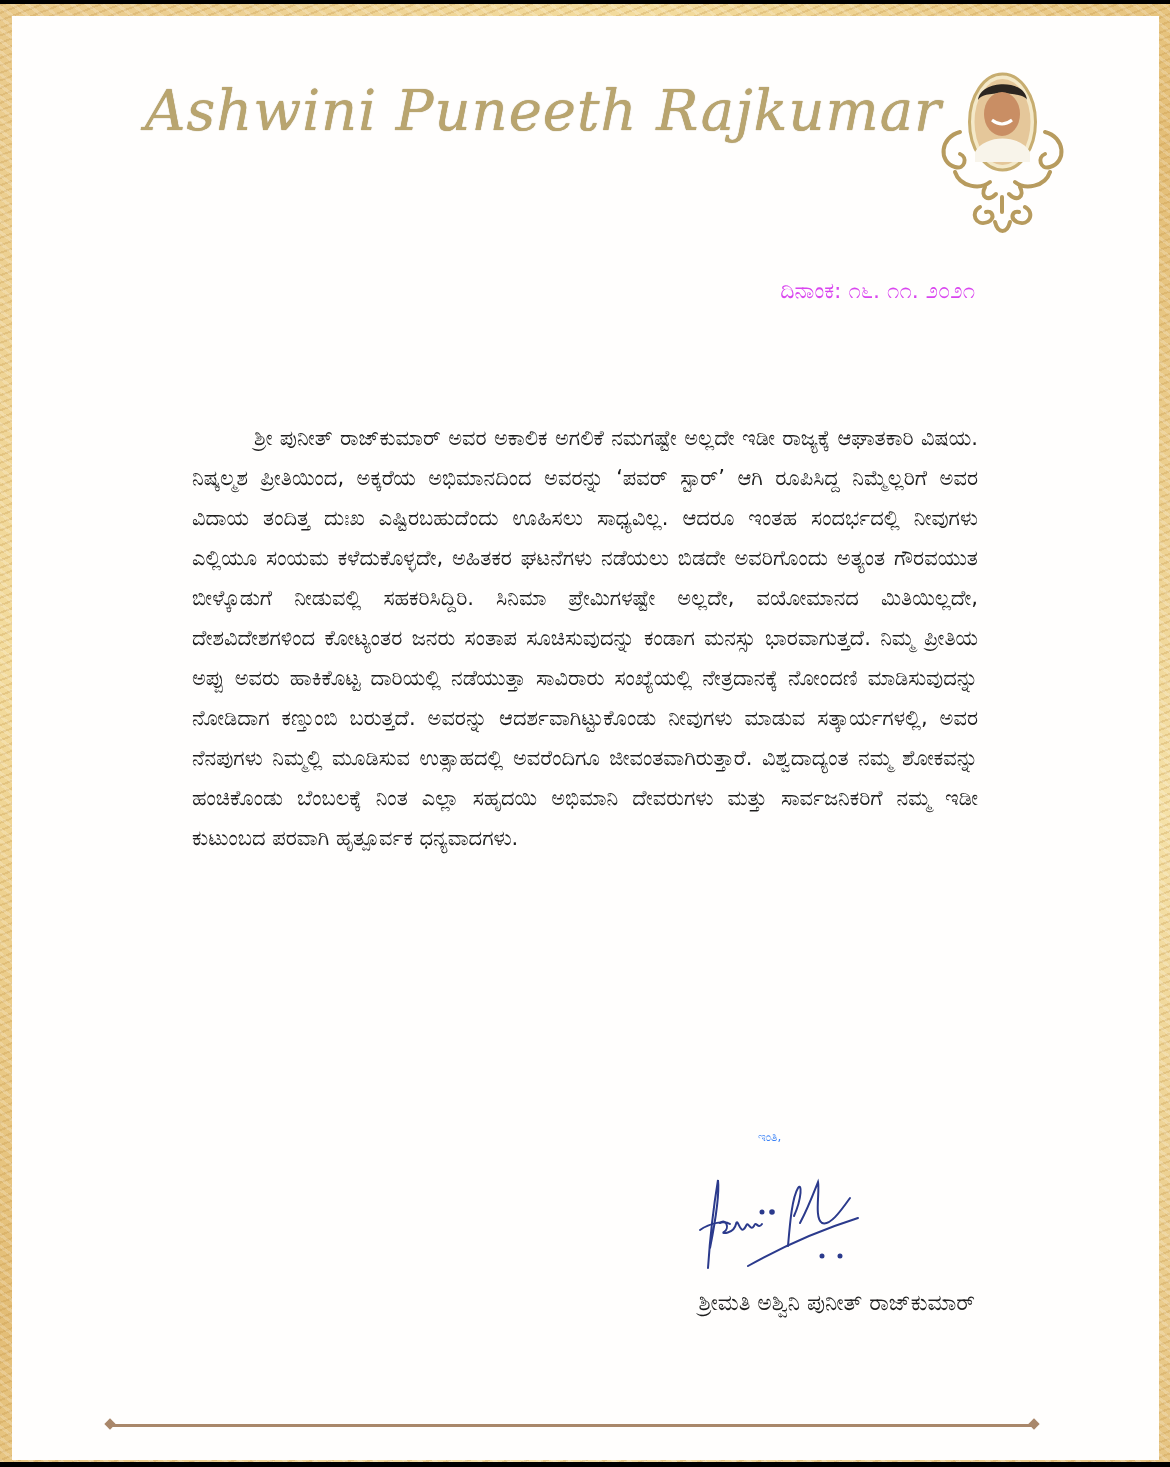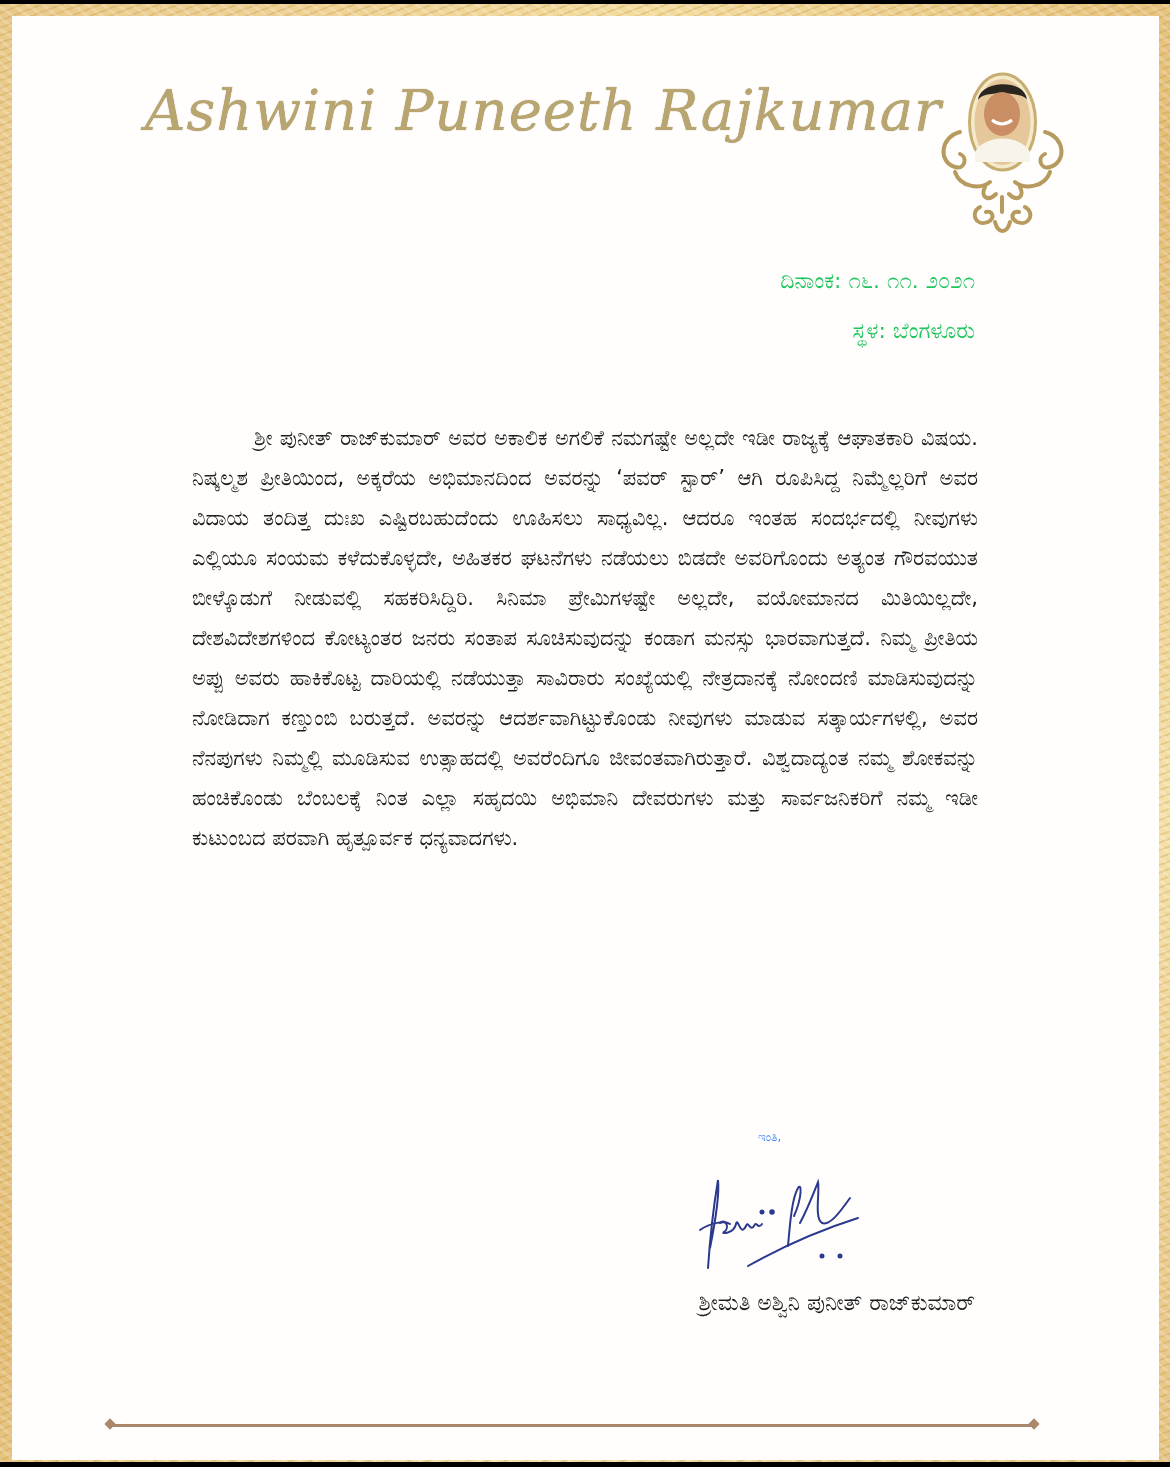--- a/index.html
+++ b/index.html
@@ -23,22 +23,22 @@
     position: absolute; left: 145px; top: 78px; width: 680px; height: 90px;
     font-family: "DejaVu Serif", serif; font-style: italic;
     font-size: 56px; letter-spacing: 1px; color: #b9a56f;
     text-shadow: 0 0 1px #8f7d4a;
     white-space: nowrap;
   }
   .emblem {
     position: absolute; left: 930px; top: 62px; width: 145px; height: 175px;
   }
   .date-block {
-    position: absolute; right: 195px; top: 256px; text-align: right;
-    font-size: 22px; color: #22c55e; line-height: 50px;
+    position: absolute; right: 195px; top: 266px; text-align: right;
+    font-size: 22px; color: #d946ef; line-height: 50px;
   }
   .body-text {
     position: absolute; left: 192px; top: 418px; width: 786px;
     font-size: 21px; line-height: 40px; color: #1d1d1d;
     text-align: justify; text-align-last: left;
   }
   .body-text .indent { display: inline-block; width: 62px; }
   .closing {
     position: absolute; left: 758px; top: 1130px; font-size: 12px; color: #3b82f6;
   }
@@ -92,24 +92,20 @@
     <path d="M45 90 C55 72 90 72 100 90 L100 100 L45 100 Z" fill="#f8f4ea"></path>
     <path d="M62 58 Q72 66 82 58" stroke="#fff" stroke-width="3" fill="none"></path>
   </svg>
 </div>
 
 <div class="date-block">
   <div>
     <span>ದಿನಾಂಕ:</span>
     <span>೧೬. ೧೧. ೨೦೨೧</span>
   </div>
-  <div>
-    <span>ಸ್ಥಳ:</span>
-    <span>ಬೆಂಗಳೂರು</span>
-  </div>
 </div>
 
 <div class="body-text"><span class="indent"></span><span>ಶ್ರೀ ಪುನೀತ್ ರಾಜ್‌ಕುಮಾರ್ ಅವರ ಅಕಾಲಿಕ ಅಗಲಿಕೆ ನಮಗಷ್ಟೇ ಅಲ್ಲದೇ ಇಡೀ ರಾಜ್ಯಕ್ಕೆ ಆಘಾತಕಾರಿ ವಿಷಯ. ನಿಷ್ಕಲ್ಮಶ ಪ್ರೀತಿಯಿಂದ, ಅಕ್ಕರೆಯ ಅಭಿಮಾನದಿಂದ ಅವರನ್ನು ‘ಪವರ್ ಸ್ಟಾರ್’ ಆಗಿ ರೂಪಿಸಿದ್ದ ನಿಮ್ಮೆಲ್ಲರಿಗೆ ಅವರ ವಿದಾಯ ತಂದಿತ್ತ ದುಃಖ ಎಷ್ಟಿರಬಹುದೆಂದು ಊಹಿಸಲು ಸಾಧ್ಯವಿಲ್ಲ. ಆದರೂ ಇಂತಹ ಸಂದರ್ಭದಲ್ಲಿ ನೀವುಗಳು ಎಲ್ಲಿಯೂ ಸಂಯಮ ಕಳೆದುಕೊಳ್ಳದೇ, ಅಹಿತಕರ ಘಟನೆಗಳು ನಡೆಯಲು ಬಿಡದೇ ಅವರಿಗೊಂದು ಅತ್ಯಂತ ಗೌರವಯುತ ಬೀಳ್ಕೊಡುಗೆ ನೀಡುವಲ್ಲಿ ಸಹಕರಿಸಿದ್ದಿರಿ. ಸಿನಿಮಾ ಪ್ರೇಮಿಗಳಷ್ಟೇ ಅಲ್ಲದೇ, ವಯೋಮಾನದ ಮಿತಿಯಿಲ್ಲದೇ, ದೇಶವಿದೇಶಗಳಿಂದ ಕೋಟ್ಯಂತರ ಜನರು ಸಂತಾಪ ಸೂಚಿಸುವುದನ್ನು ಕಂಡಾಗ ಮನಸ್ಸು ಭಾರವಾಗುತ್ತದೆ. ನಿಮ್ಮ ಪ್ರೀತಿಯ ಅಪ್ಪು ಅವರು ಹಾಕಿಕೊಟ್ಟ ದಾರಿಯಲ್ಲಿ ನಡೆಯುತ್ತಾ ಸಾವಿರಾರು ಸಂಖ್ಯೆಯಲ್ಲಿ ನೇತ್ರದಾನಕ್ಕೆ ನೋಂದಣಿ ಮಾಡಿಸುವುದನ್ನು ನೋಡಿದಾಗ ಕಣ್ತುಂಬಿ ಬರುತ್ತದೆ. ಅವರನ್ನು ಆದರ್ಶವಾಗಿಟ್ಟುಕೊಂಡು ನೀವುಗಳು ಮಾಡುವ ಸತ್ಕಾರ್ಯಗಳಲ್ಲಿ, ಅವರ ನೆನಪುಗಳು ನಿಮ್ಮಲ್ಲಿ ಮೂಡಿಸುವ ಉತ್ಸಾಹದಲ್ಲಿ ಅವರೆಂದಿಗೂ ಜೀವಂತವಾಗಿರುತ್ತಾರೆ. ವಿಶ್ವದಾದ್ಯಂತ ನಮ್ಮ ಶೋಕವನ್ನು ಹಂಚಿಕೊಂಡು ಬೆಂಬಲಕ್ಕೆ ನಿಂತ ಎಲ್ಲಾ ಸಹೃದಯಿ ಅಭಿಮಾನಿ ದೇವರುಗಳು ಮತ್ತು ಸಾರ್ವಜನಿಕರಿಗೆ ನಮ್ಮ ಇಡೀ ಕುಟುಂಬದ ಪರವಾಗಿ ಹೃತ್ಪೂರ್ವಕ ಧನ್ಯವಾದಗಳು.</span></div>
 
 <div class="closing">ಇಂತಿ,</div>
 
 <div class="signature">
   <svg width="180" height="110" viewBox="0 0 180 110" fill="none" stroke="#2b3a8c" stroke-width="2" stroke-linecap="round">
     <path d="M18 100 C20 70 25 30 28 12 C30 30 24 60 20 80"></path>
     <path d="M10 62 C20 55 35 52 40 56"></path>

